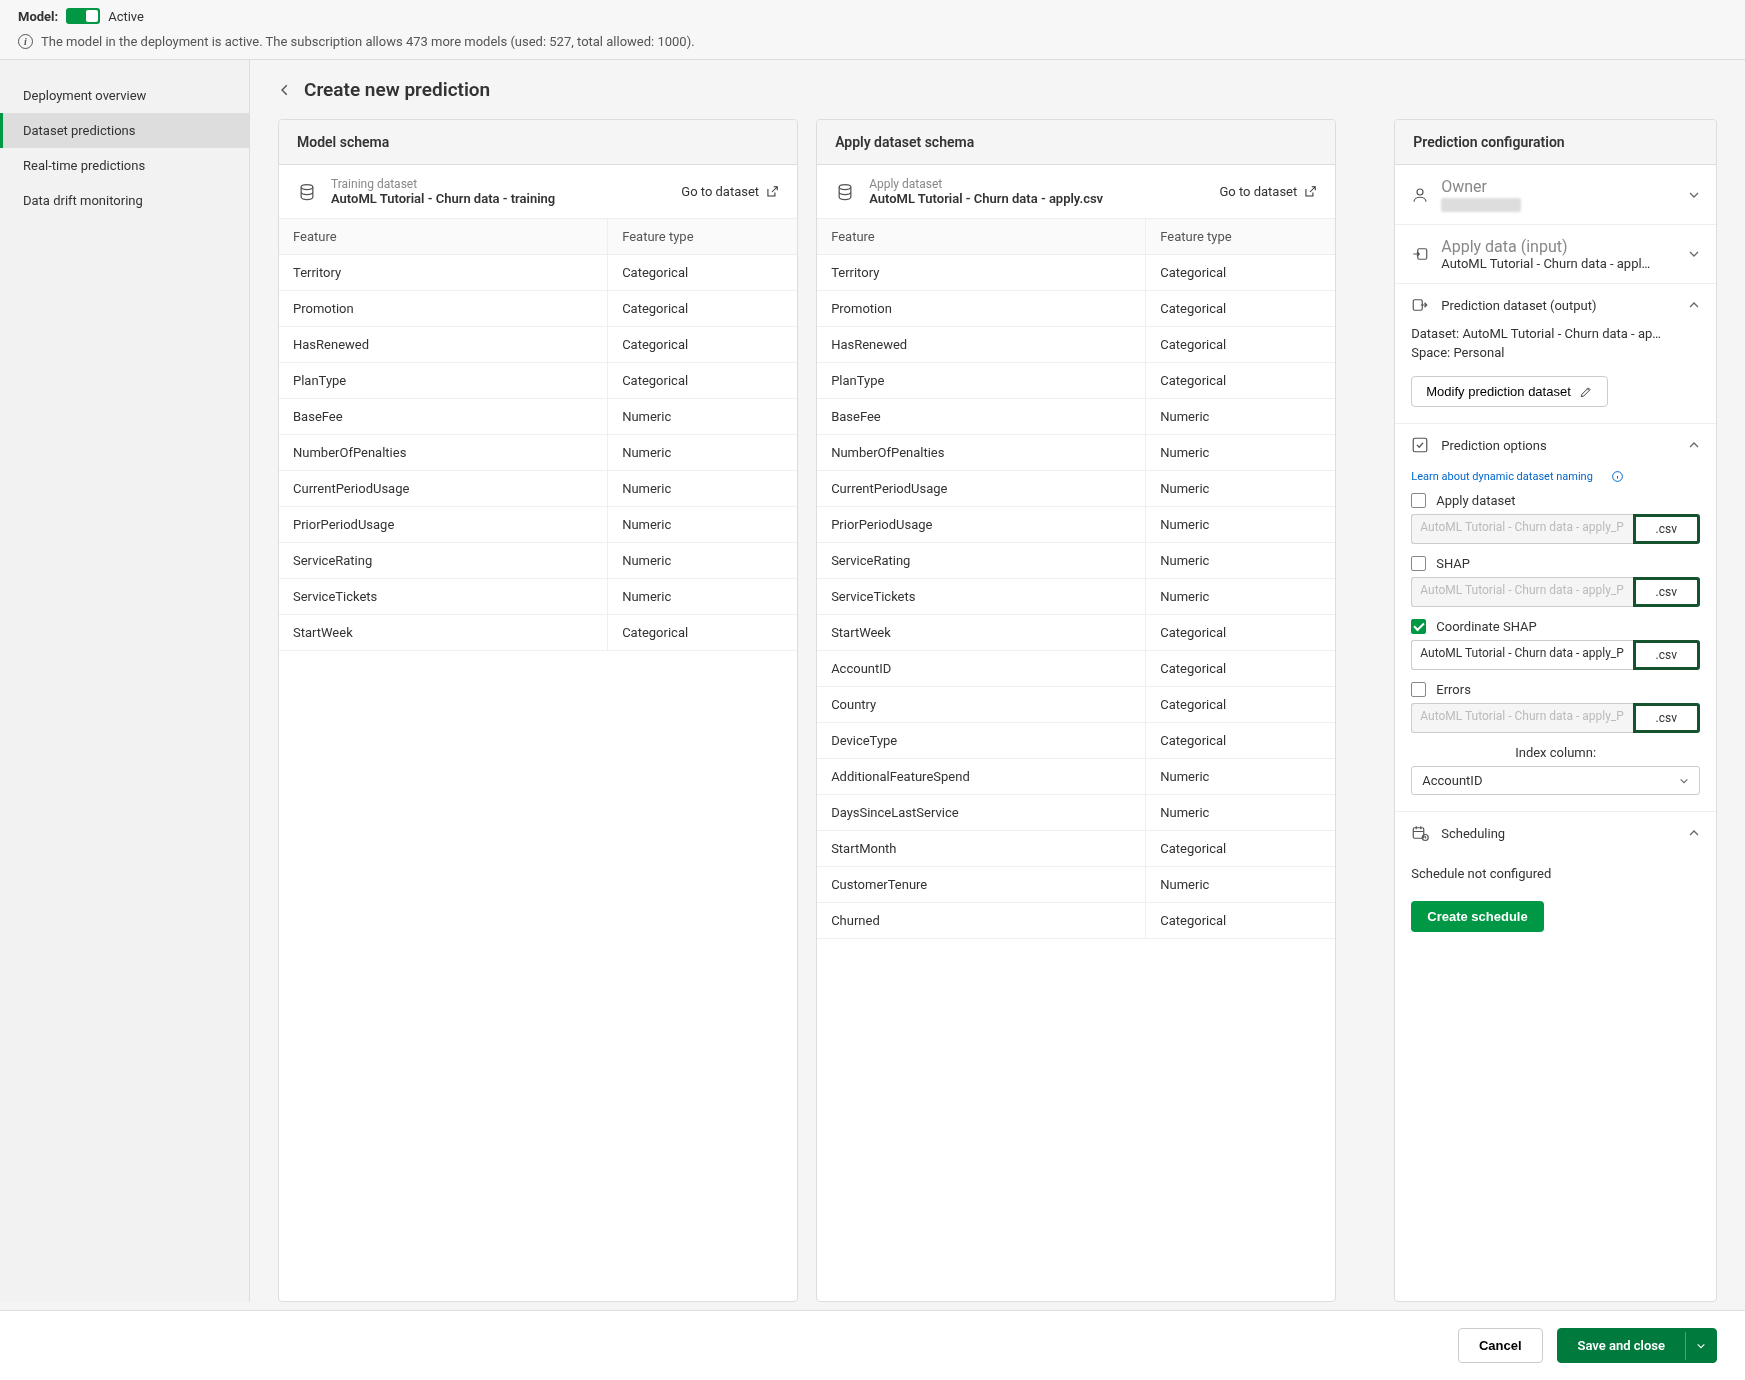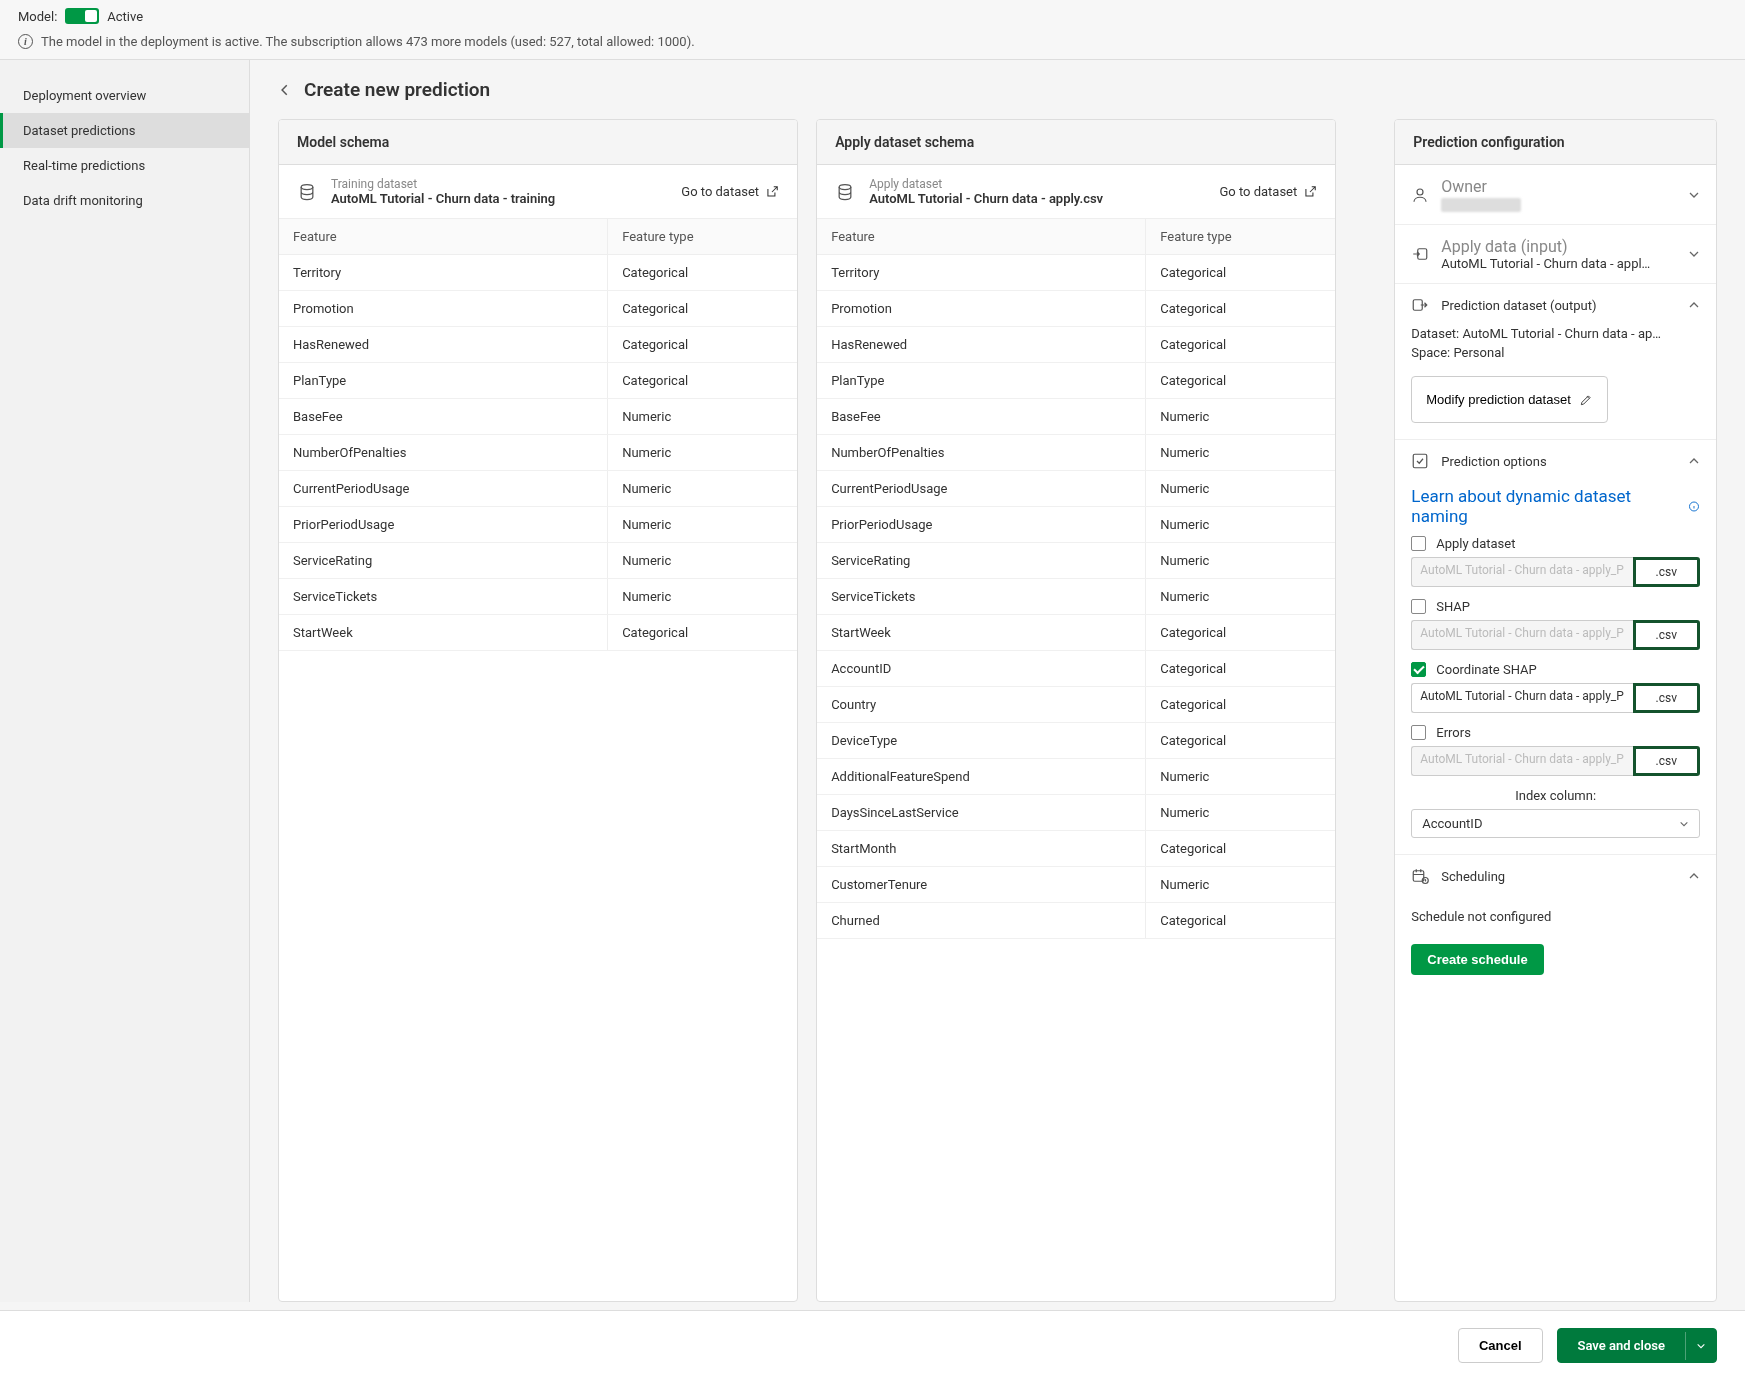--- a/index.html
+++ b/index.html
@@ -16,21 +16,21 @@
 .top-banner {
   background: #f7f7f7;
   border-bottom: 1px solid #ddd;
   padding: 8px 18px 10px 18px;
 }
 .model-row {
   display: flex;
   align-items: center;
   gap: 8px;
 }
-.model-label { font-weight: 400; font-size: 13px; }
+.model-label { font-weight: 700; font-size: 13px; }
 .toggle {
   width: 34px;
   height: 16px;
   background: #009845;
   border-radius: 3px;
   position: relative;
   cursor: pointer;
 }
 .toggle::after {
   content: '';
@@ -215,28 +215,28 @@
 }
 .config-body { padding: 0 16px 16px 16px; }
 .config-text { font-size: 13px; margin-bottom: 4px; }
 .modify-btn {
   display: inline-flex;
   align-items: center;
   gap: 8px;
   border: 1px solid #ccc;
   background: #fff;
   border-radius: 4px;
-  padding: 15px 14px;
+  padding: 7px 14px;
   font-size: 13px;
   cursor: pointer;
   margin-top: 12px;
 }
 .learn-link {
   color: #0066cc;
-  font-size: 17px;
+  font-size: 11px;
   display: inline-flex;
   align-items: center;
   gap: 18px;
   cursor: pointer;
   margin: 4px 0 10px 0;
 }
 .ck-row {
   display: flex;
   align-items: center;
   gap: 10px;

